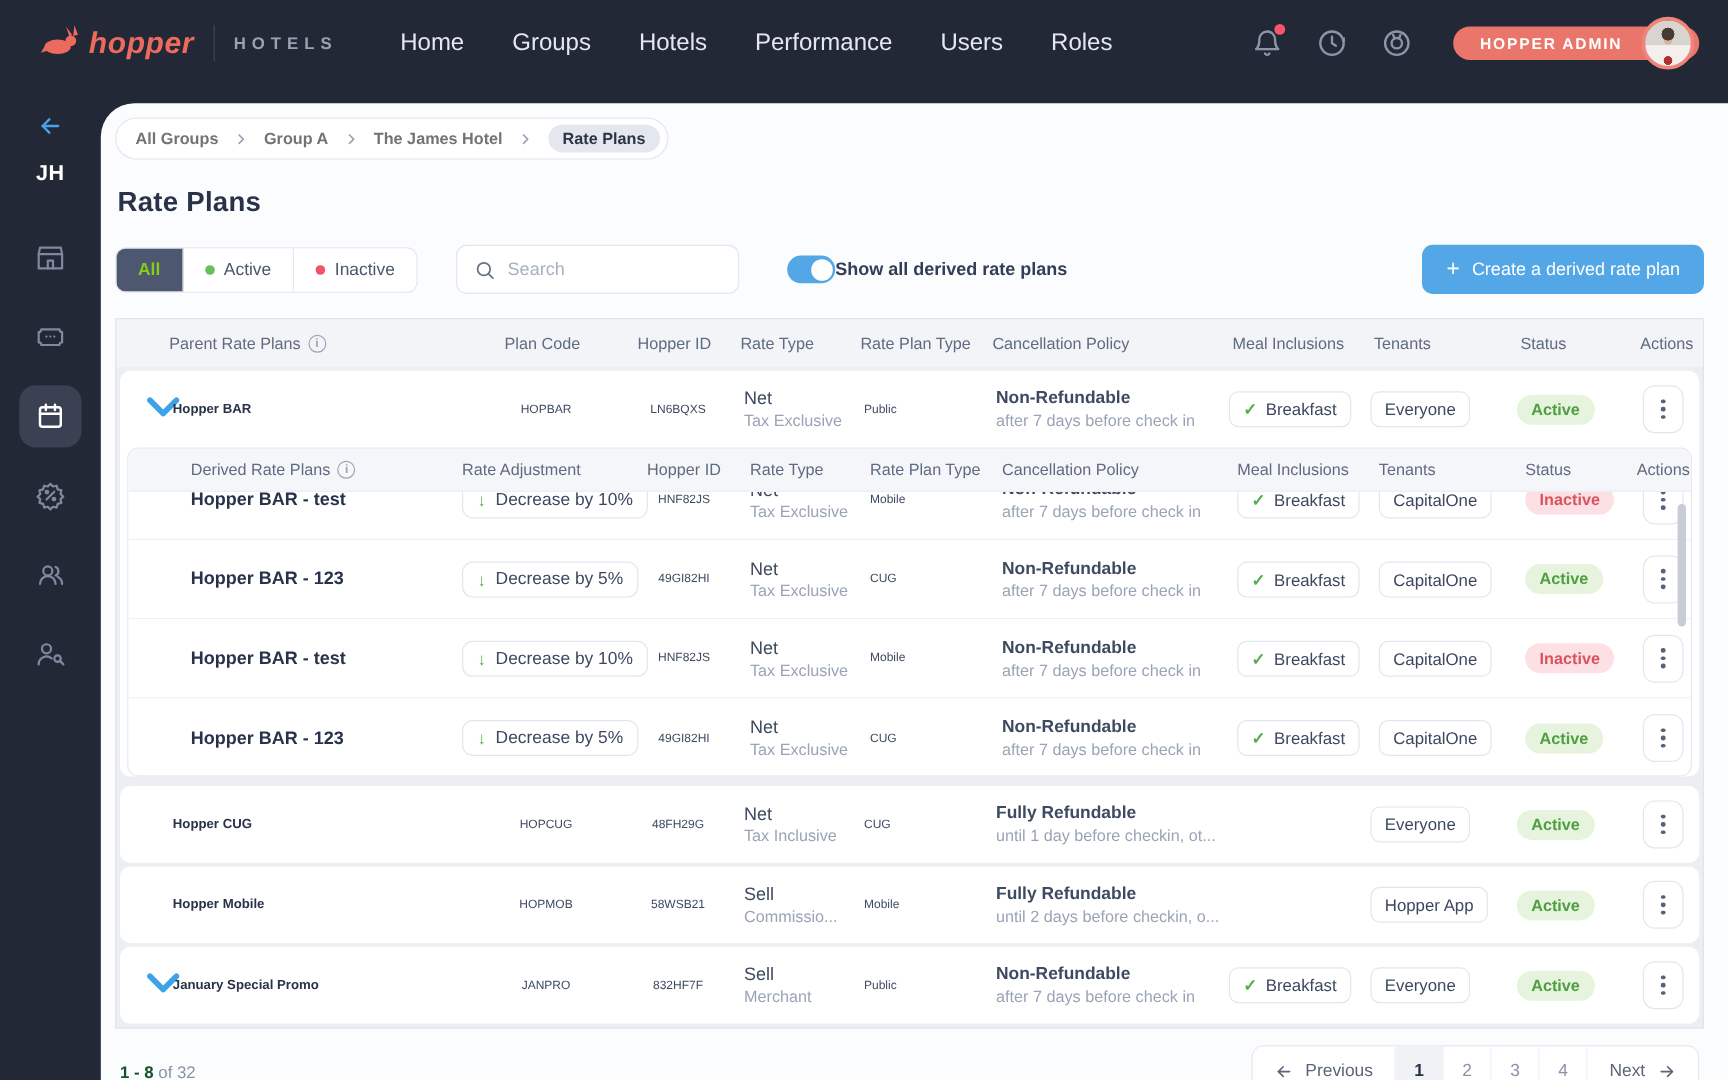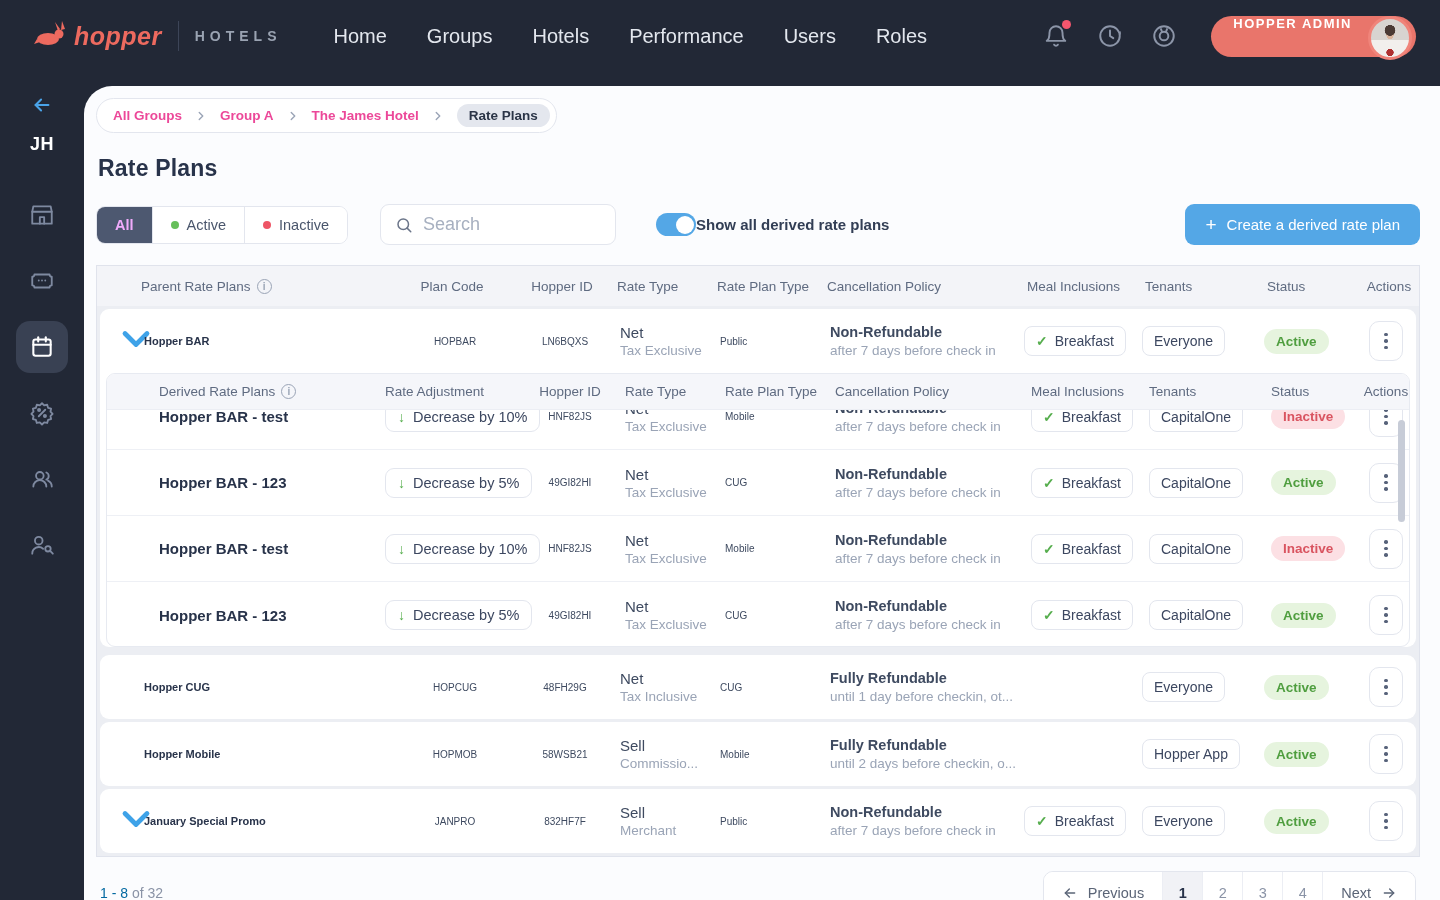--- a/index.html
+++ b/index.html
@@ -17,21 +17,21 @@
   .brand-logo{ display:flex; align-items:center; gap:6px; }
   .brand-name{ color:var(--coral2); font-size:25px; font-weight:700; font-style:italic; letter-spacing:.5px; }
   .brand-divider{ width:1px; height:30px; background:#3d4558; margin:0 4px; }
   .brand-suffix{ color:#9aa3b2; font-size:14px; letter-spacing:5px; font-weight:600; }
   .nav-items{ display:flex; gap:40px; margin-left:52px; }
   .nav-item{ color:#e3e7ee; font-size:20px; cursor:pointer; }
   .nav-right{ margin-left:auto; display:flex; align-items:center; gap:28px; }
   .icon-btn{ position:relative; width:26px; height:26px; color:#8c95a8; cursor:pointer; }
   .icon-btn svg{ width:100%; height:100%; }
   .notif-dot{ position:absolute; top:-3px; right:-2px; width:9px; height:9px; border-radius:50%; background:#f4566e; }
-  .admin-pill{ display:flex; background:var(--coral); border-radius:22px; height:41px; padding:0 4px 0 22px; cursor:pointer; margin-left:6px; }
+  .admin-pill{ display:flex; align-items:center; background:var(--coral); border-radius:22px; height:28px; padding:0 4px 0 22px; cursor:pointer; margin-left:6px; }
   .admin-label{ color:#fff; font-size:13px; font-weight:700; letter-spacing:1.5px; margin-right:16px; }
   .avatar{ width:44px; height:44px; border-radius:50%; border:3px solid #f0847a; background:
       radial-gradient(circle at 50% 88%, #b03030 0 9%, transparent 10%),
       radial-gradient(circle at 50% 30%, #4a3a34 0 16%, transparent 17%),
       radial-gradient(ellipse at 50% 42%, #d9b49c 0 13%, transparent 14%),
       linear-gradient(180deg, #d8d4d0 0 55%, #f2efec 55% 100%);
   }
 
   
   .layout{ display:flex; height:828px; }
@@ -42,37 +42,37 @@
   .sb-icons{ margin-top:34px; display:flex; flex-direction:column; gap:14px; align-items:center; }
   .sb-item{ width:52px; height:52px; border-radius:14px; display:flex; align-items:center; justify-content:center; color:#7e89a0; cursor:pointer; }
   .sb-item.active{ background:#394153; color:#fff; }
   .sb-item svg{ width:26px; height:26px; }
 
   .main{ flex:1; background:var(--dark); padding-top:14px; }
   .content{ height:814px; background:var(--pagebg); border-top-left-radius:28px; padding:12px 20px 0 12px; position:relative; }
 
   
   .breadcrumb{ display:inline-flex; align-items:center; gap:4px; border:1px solid var(--border); background:#fff; border-radius:18px; padding:5px 6px 5px 16px; }
-  .crumb{ font-size:13.5px; color:#ec4899; font-weight:600; cursor:pointer; }
+  .crumb{ font-size:13.5px; color:#737373; font-weight:600; cursor:pointer; }
   .crumb-sep{ width:14px; height:14px; color:#9aa4b6; margin:0 8px; }
   .crumb-sep svg{ width:100%; height:100%; }
   .crumb.current{ background:#e4e7ee; border-radius:13px; padding:4px 12px; color:#2b3547; cursor:default; }
 
   .page-title{ font-size:23px; font-weight:700; color:#28334a; margin:22px 0 0 2px; letter-spacing:.2px; }
 
   
   .filter-bar{ display:flex; align-items:center; margin-top:22px; }
   .segmented{ display:flex; border:1px solid var(--border); border-radius:9px; overflow:hidden; background:#fff; }
   .seg-btn{ padding:10px 18px; font-size:14.5px; color:#4a566c; display:flex; align-items:center; gap:8px; cursor:pointer; border-right:1px solid var(--border); background:#fff; font-weight:500;}
   .seg-btn:last-child{ border-right:none; }
-  .seg-btn.active{ background:#4d5870; color:#f0abfc; font-weight:600; }
+  .seg-btn.active{ background:#4d5870; color:#84cc16; font-weight:600; }
   .dot{ width:8px; height:8px; border-radius:50%; }
   .search-box{ display:flex; align-items:center; gap:10px; border:1px solid var(--border); border-radius:9px; background:#fff; width:236px; height:41px; padding:0 14px; margin-left:32px; }
   .search-box svg{ width:18px; height:18px; color:#6b7popup589; color:#6b7589; flex-shrink:0; }
-  .search-box input{ border:none; outline:none; font-size:18px; color:#3e4a60; width:100%; font-family:"Liberation Sans",sans-serif; background:transparent; }
+  .search-box input{ border:none; outline:none; font-size:15px; color:#3e4a60; width:100%; font-family:"Liberation Sans",sans-serif; background:transparent; }
   .search-box input::placeholder{ color:#a7b0c0; }
   .toggle-wrap{ display:flex; align-items:center; margin-left:40px; }
   .toggle{ width:40px; height:23px; border-radius:12px; background:var(--blue); position:relative; cursor:pointer; flex-shrink:0; }
   .toggle-knob{ position:absolute; right:2.5px; top:2.5px; width:18px; height:18px; border-radius:50%; background:#fff; }
   .toggle-label{ font-size:15px; color:#323e55; font-weight:600; }
   .create-btn{ margin-left:auto; background:var(--blue); color:#fff; border:none; border-radius:9px; height:41px; padding:0 20px; font-size:15px; display:flex; align-items:center; gap:10px; cursor:pointer; font-family:"Liberation Sans",sans-serif; }
   .create-btn .plus{ font-size:19px; font-weight:400; line-height:1; }
 
   
   .tbl{ margin-top:20px; border:1px solid #e0e3ec; border-radius:0; background:#eceef3; overflow:hidden; }
@@ -110,21 +110,21 @@
   .sub-rows{ height:236px; overflow:hidden; position:relative; }
   .sub-stack{ margin-top:-26px; }
   .sub-row{ height:66px; border-bottom:1px solid #eef0f5; }
   .sub-row:last-child{ border-bottom:none; }
   .sub-name{ font-size:15px; font-weight:700; color:#28334a; }
   .scrollbar-thumb{ position:absolute; right:4px; top:10px; width:7px; height:102px; border-radius:4px; background:#c7ccd7; cursor:pointer; }
 
   
   .footer{ display:flex; align-items:center; justify-content:space-between; margin-top:14px; padding:0 4px; }
   .range-label{ font-size:14px; color:#8a93a6; }
-  .range-label b{ color:#0369a1; font-weight:400; }
+  .range-label b{ color:#14532d; font-weight:700; }
   .pagination{ display:flex; border:1px solid var(--border); border-radius:10px; background:#fff; overflow:hidden; }
   .page-btn{ display:flex; align-items:center; justify-content:center; gap:10px; height:42px; font-size:14.5px; color:#5b6577; cursor:pointer; border-right:1px solid #eceef4; background:#fff; font-weight:500; }
   .page-btn:last-child{ border-right:none; }
   .page-btn svg{ width:16px; height:16px; }
   .page-prev{ padding:0 18px; }
   .page-next{ padding:0 18px; }
   .page-num{ width:40px; color:#8a93a6; }
   .page-num.active{ background:#f1f2f6; color:#28334a; font-weight:700; }
 </style>
 </head>

